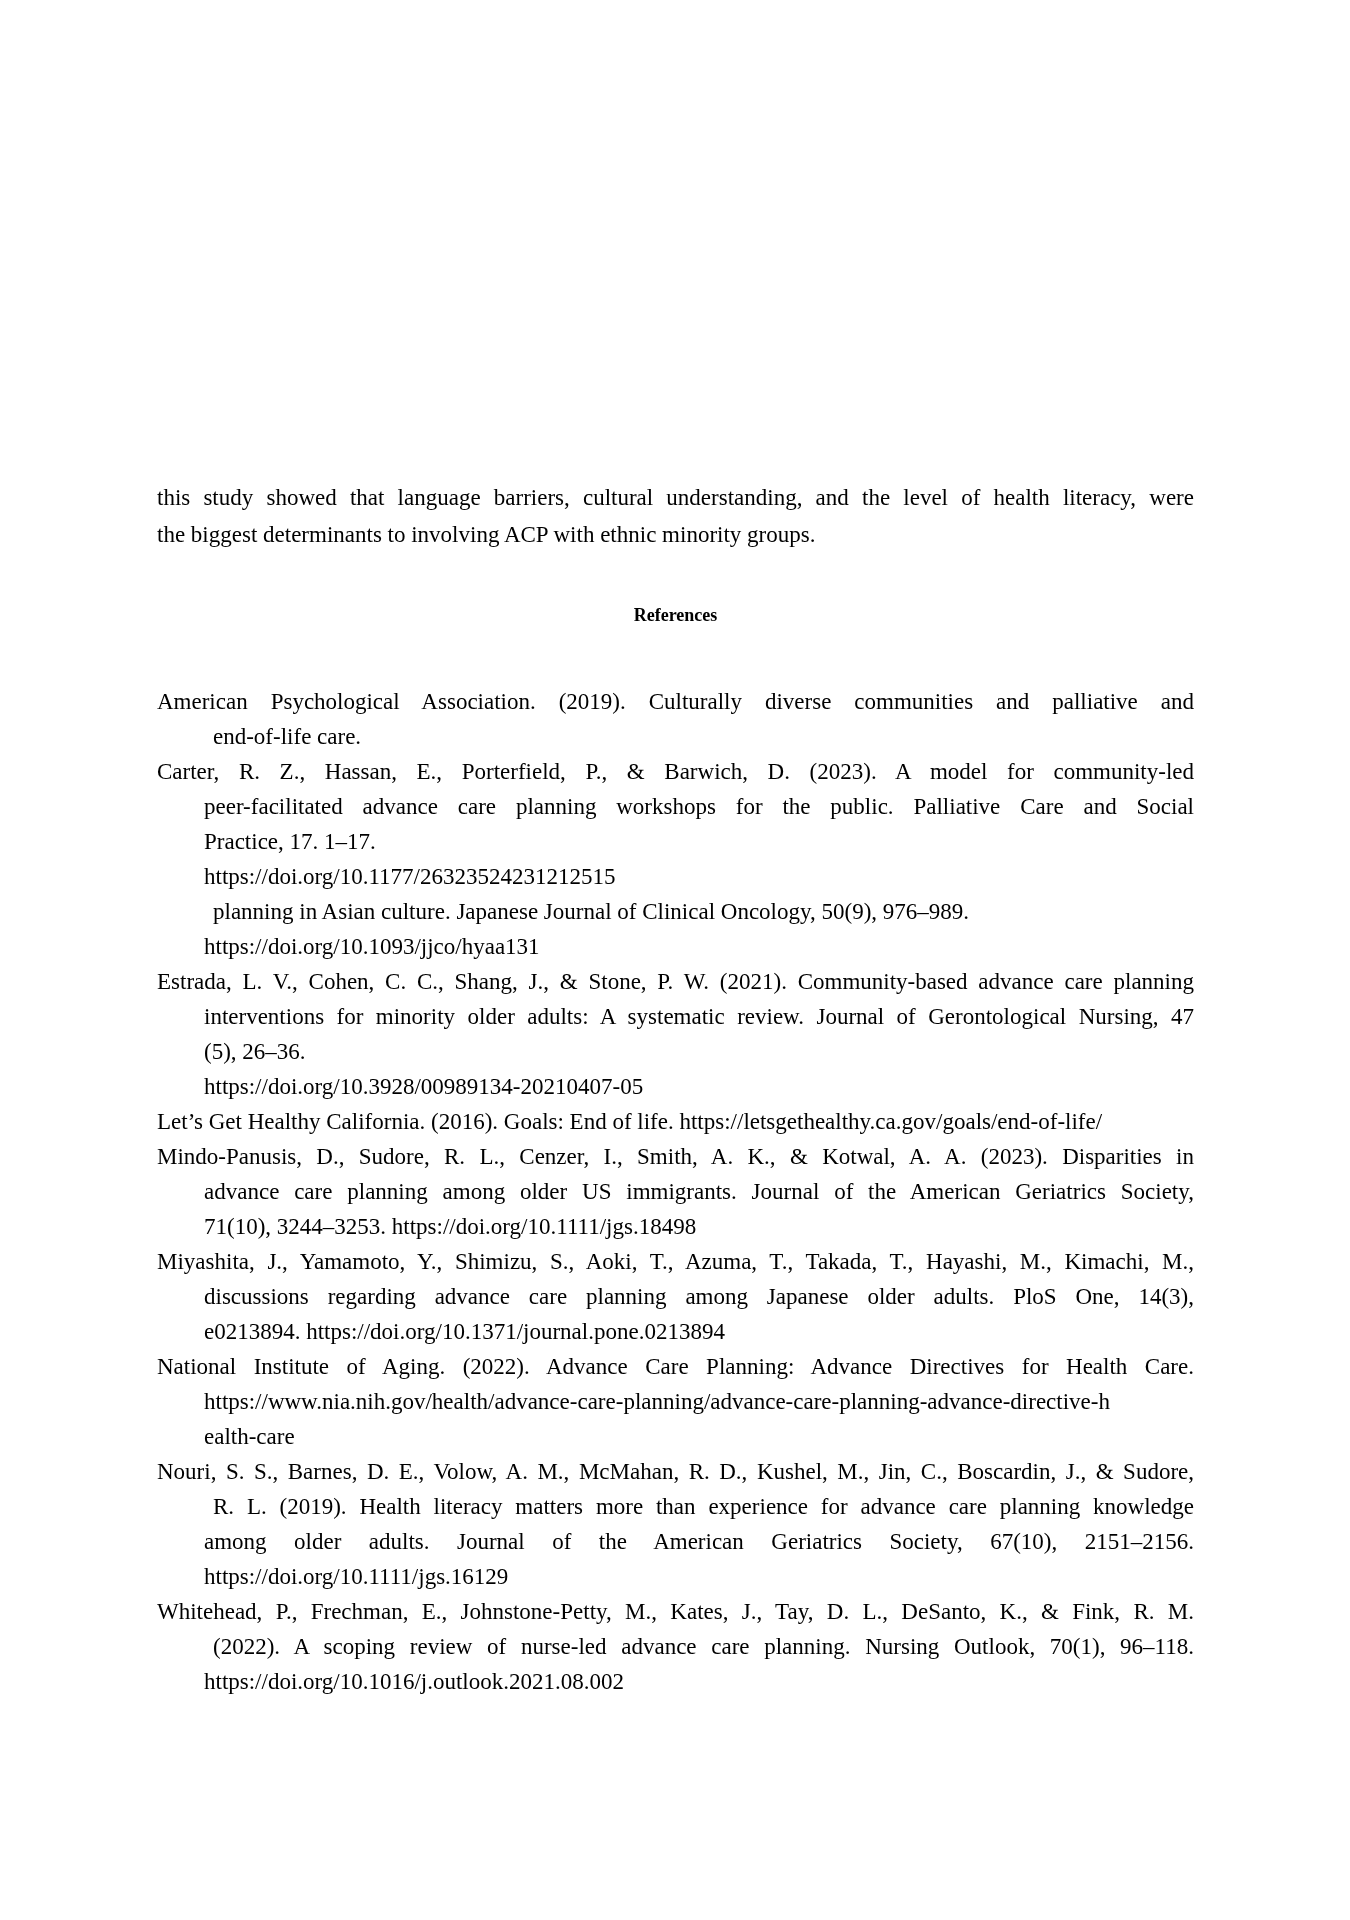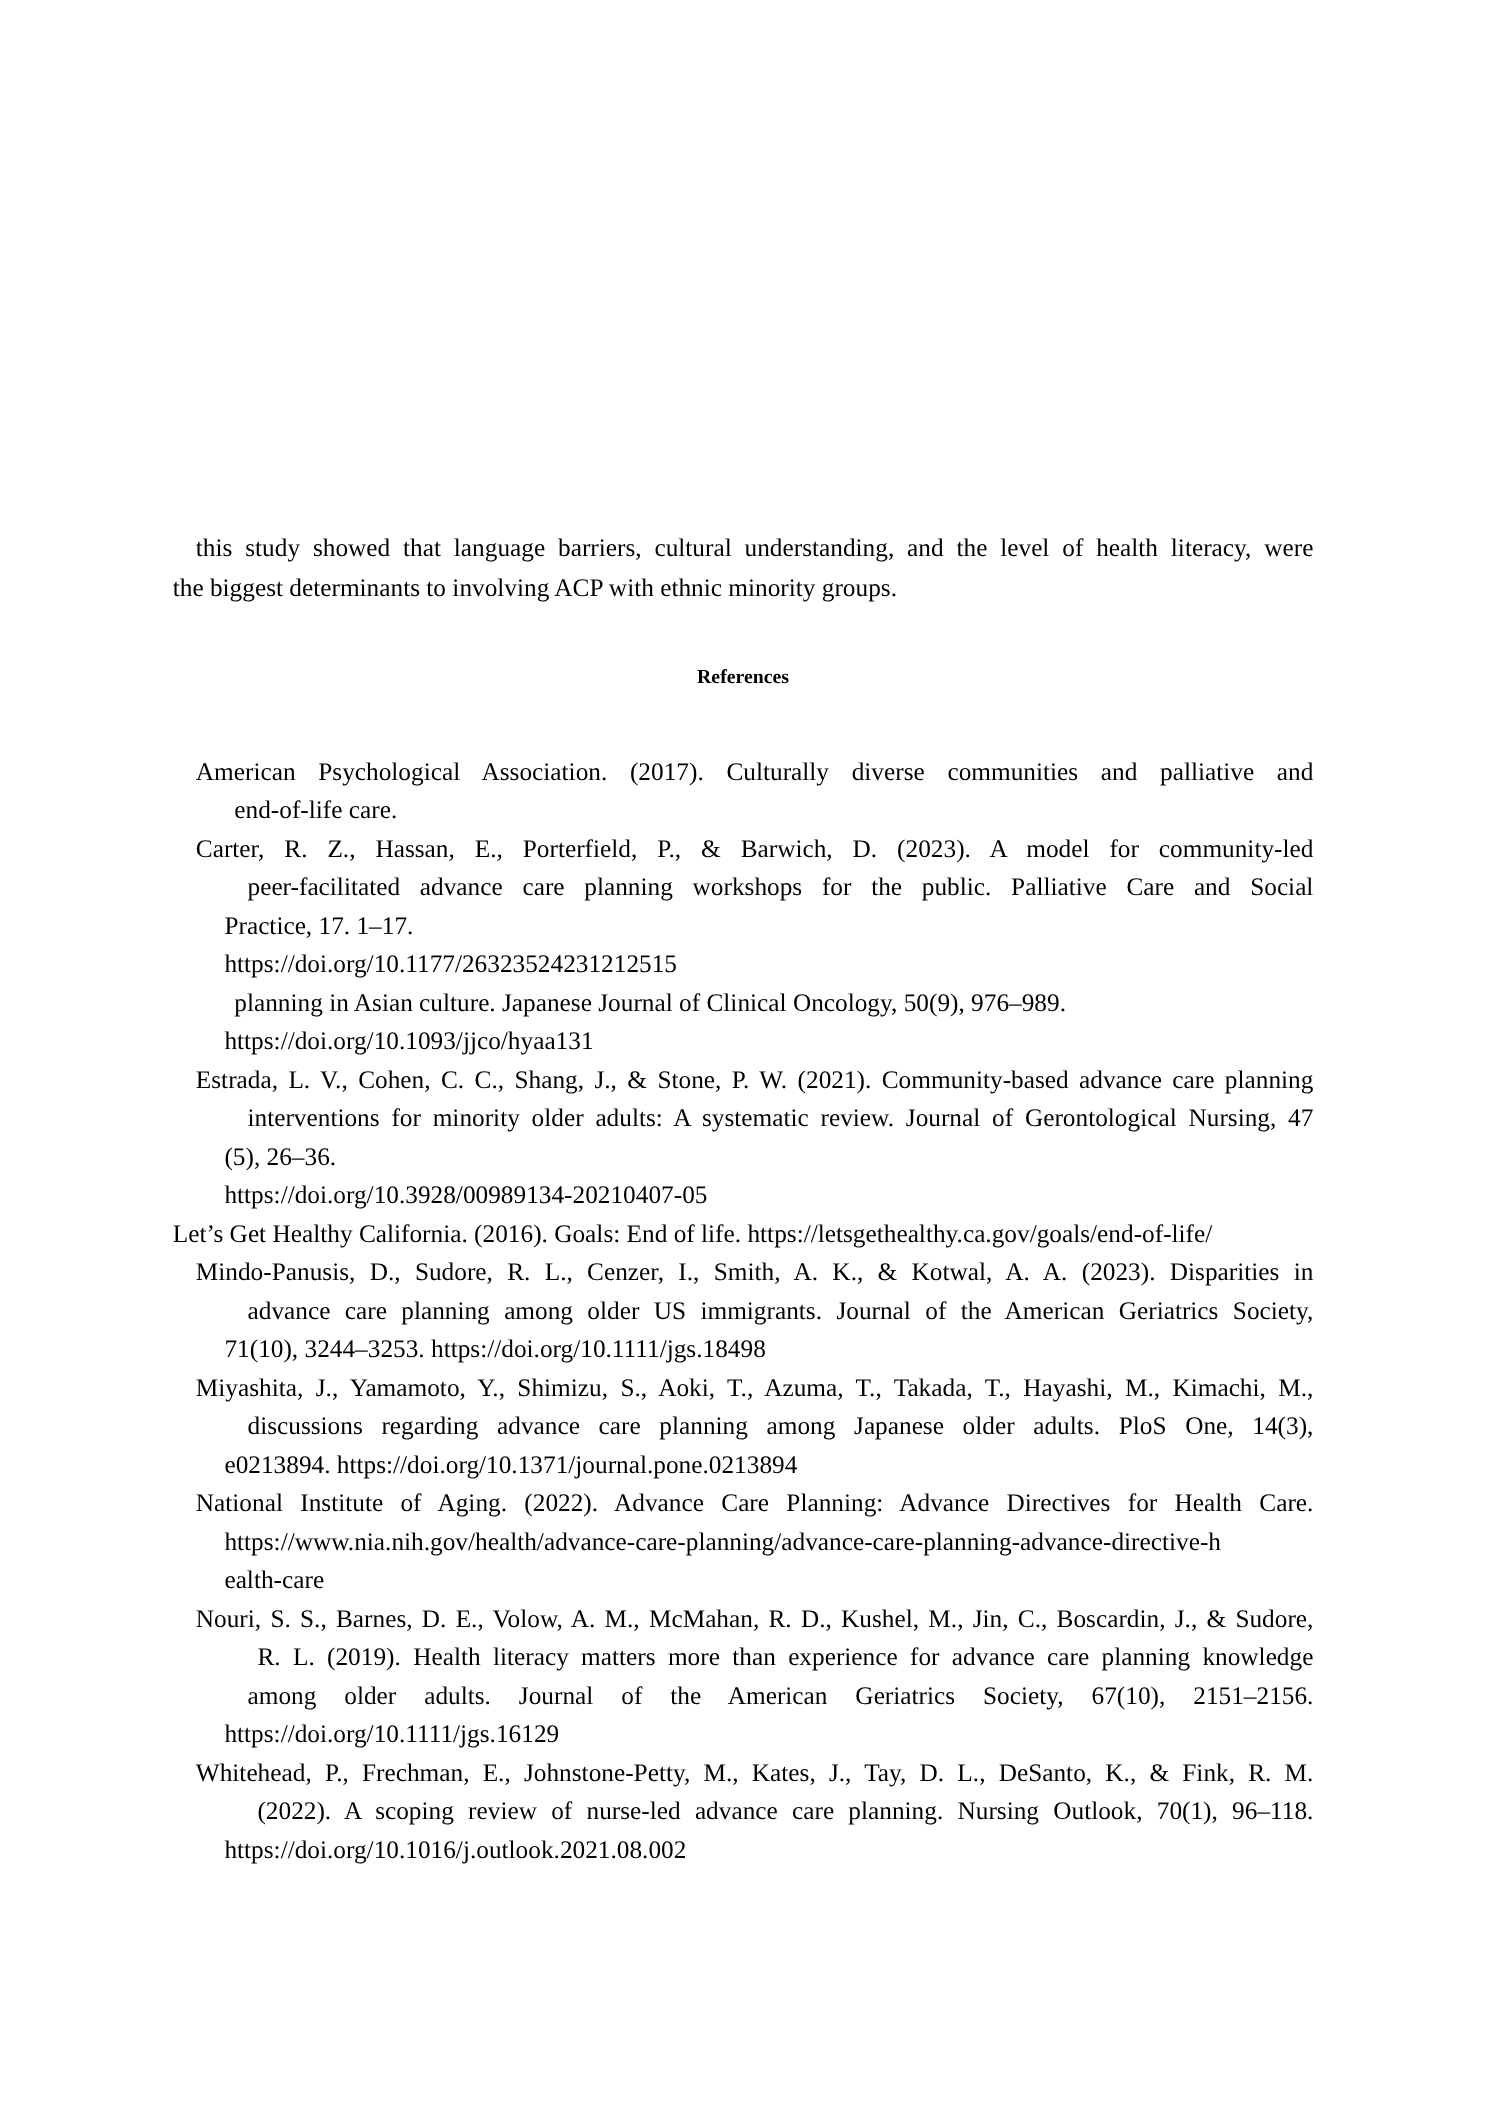--- a/index.html
+++ b/index.html
@@ -46,21 +46,20 @@
     font-size: 23px;
     line-height: 35px;
   }
   .line {
     white-space: nowrap;
   }
   
   .j {
     text-align: justify;
     text-align-last: justify;
-    margin-left: 21px;
   }
   
   .i1 { padding-left: 47px; }
   
   .i2 { padding-left: 56px; }
 </style>
 </head>
 <body>
 
 <div class="page">
@@ -68,21 +67,21 @@
   <div class="para">
     <div class="line j">this study showed that language barriers, cultural understanding, and the level of health literacy, were</div>
     <div class="line">the biggest determinants to involving ACP with ethnic minority groups.</div>
   </div>
 
   <h1 class="heading">References</h1>
 
   <div class="refs">
 
     <div class="entry">
-      <div class="line j">American Psychological Association. (2017). Culturally diverse communities and palliative and</div>
+      <div class="line j">American Psychological Association. (2019). Culturally diverse communities and palliative and</div>
       <div class="line i2">end-of-life care.</div>
     </div>
 
     <div class="entry">
       <div class="line j">Carter, R. Z., Hassan, E., Porterfield, P., &amp; Barwich, D. (2023). A model for community-led</div>
       <div class="line i1 j">peer-facilitated advance care planning workshops for the public. Palliative Care and Social</div>
       <div class="line i1">Practice, 17. 1–17.</div>
       <div class="line i1">https://doi.org/10.1177/26323524231212515</div>
     </div>
 

